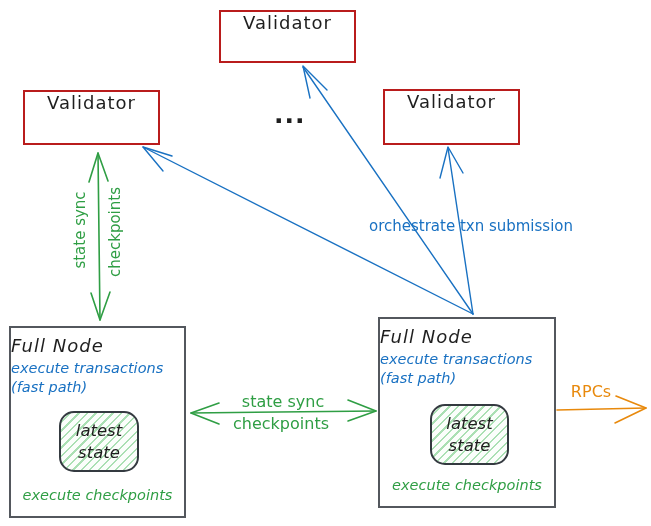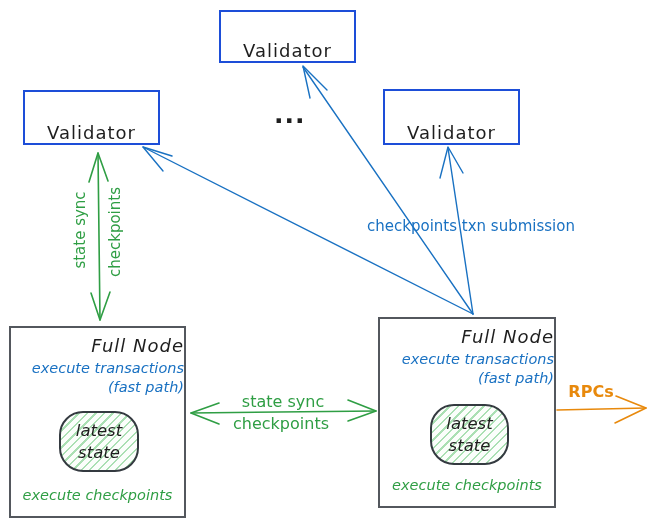--- a/index.html
+++ b/index.html
@@ -2,40 +2,40 @@
 <html><head>
 <meta charset="utf-8">
 <style>
   html,body{margin:0;padding:0;}
   body{
     width:651px;height:526px;position:relative;background:#ffffff;
     font-family:"DejaVu Sans", sans-serif;color:#1e1e1e;overflow:hidden;
   }
   .abs{position:absolute;}
   .box{
-    position:absolute;background:#ffffff;border:2px solid #1d4ed8;
-    display:flex;align-items:flex-end;justify-content:center;box-sizing:border-box;
+    position:absolute;background:#ffffff;border:2px solid #b91c1c;
+    display:flex;align-items:flex-start;justify-content:center;box-sizing:border-box;
   }
   .validator{font-size:18px;letter-spacing:1px;}
   .fullnode{flex-direction:column;justify-content:flex-start;border-color:#53575d;font-style:italic;}
   .fn-title{font-size:18px;margin-top:7px;letter-spacing:1px;}
   .fn-blue{font-size:14.5px;color:#1971c2;line-height:1.3;text-align:center;}
   .fn-green{position:absolute;font-size:14.5px;color:#2f9e44;width:100%;text-align:center;}
   .state-box{
-    position:absolute;border:2px solid #343a40;border-radius:24px;box-sizing:border-box;
+    position:absolute;border:2px solid #343a40;border-radius:15px;box-sizing:border-box;
     background:
       repeating-linear-gradient(135deg, rgba(105,199,121,0.55) 0 1.5px, rgba(255,255,255,0) 1.5px 6px),
       #fbfefb;
     display:flex;flex-direction:column;align-items:center;justify-content:center;
     font-size:16.5px;line-height:1.3;color:#1e1e1e;
   }
   .edge-label{position:absolute;text-align:center;white-space:nowrap;}
   .green-label{color:#2f9e44;font-size:15px;}
   .blue-label{color:#1971c2;font-size:15px;}
-  .orange-label{color:#e8890c;font-size:16px;font-weight:700;}
+  .orange-label{color:#e8890c;font-size:16px;font-weight:400;}
   .vrot{transform:rotate(-90deg);transform-origin:center center;}
   .ellipsis{font-size:25px;font-weight:700;letter-spacing:1px;}
   svg{position:absolute;left:0;top:0;pointer-events:none;}
 </style>
 </head>
 <body>
 
 <svg width="651" height="526">
 
   <g fill="none" stroke-width="1.6" stroke-linecap="round" stroke-linejoin="round" stroke="#2f9e44">
@@ -98,15 +98,15 @@
   </div>
   <div class="fn-green" style="top:158px;">execute checkpoints</div>
 </div>
 
 <div class="edge-label green-label vrot" style="left:10px;top:221px;width:140px;">state sync</div>
 <div class="edge-label green-label vrot" style="left:45px;top:223px;width:140px;">checkpoints</div>
 
 <div class="edge-label green-label" style="left:223px;top:392px;width:120px;font-size:16px;">state sync</div>
 <div class="edge-label green-label" style="left:221px;top:414px;width:120px;font-size:16px;">checkpoints</div>
 
-<div class="edge-label blue-label" style="left:363px;top:217px;width:216px;">checkpoints txn submission</div>
+<div class="edge-label blue-label" style="left:363px;top:217px;width:216px;">orchestrate txn submission</div>
 
 <div class="edge-label orange-label" style="left:566px;top:382px;width:50px;">RPCs</div>
 
 </body></html>

